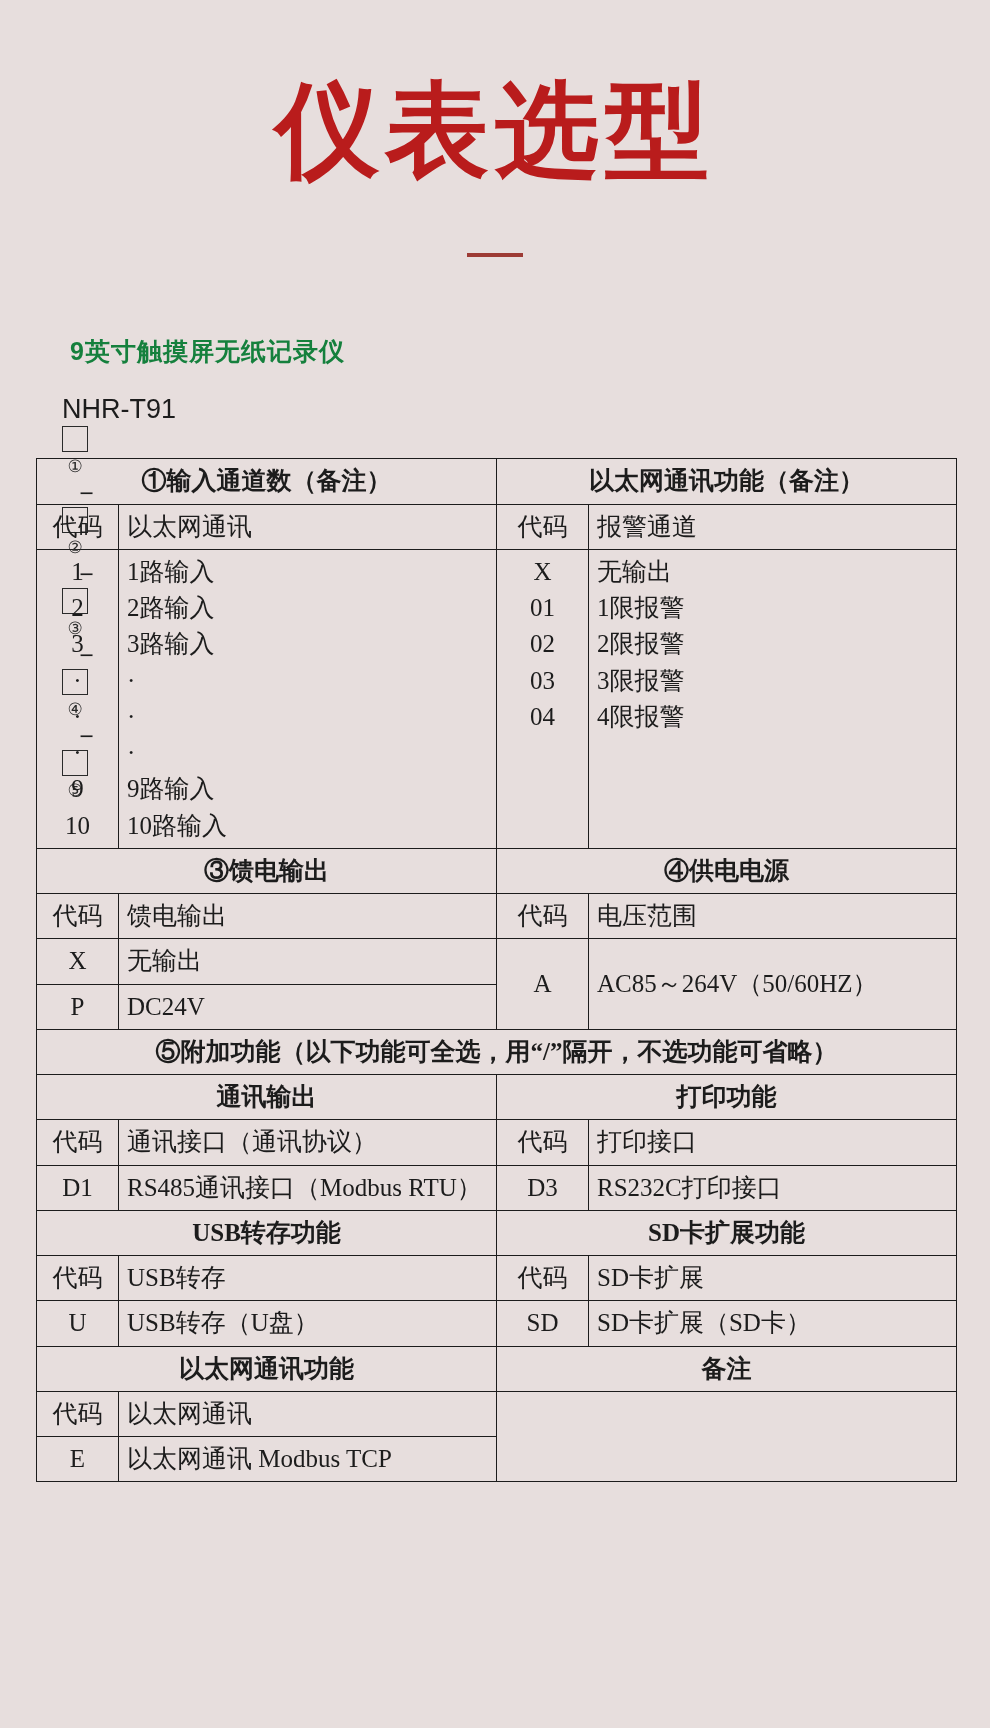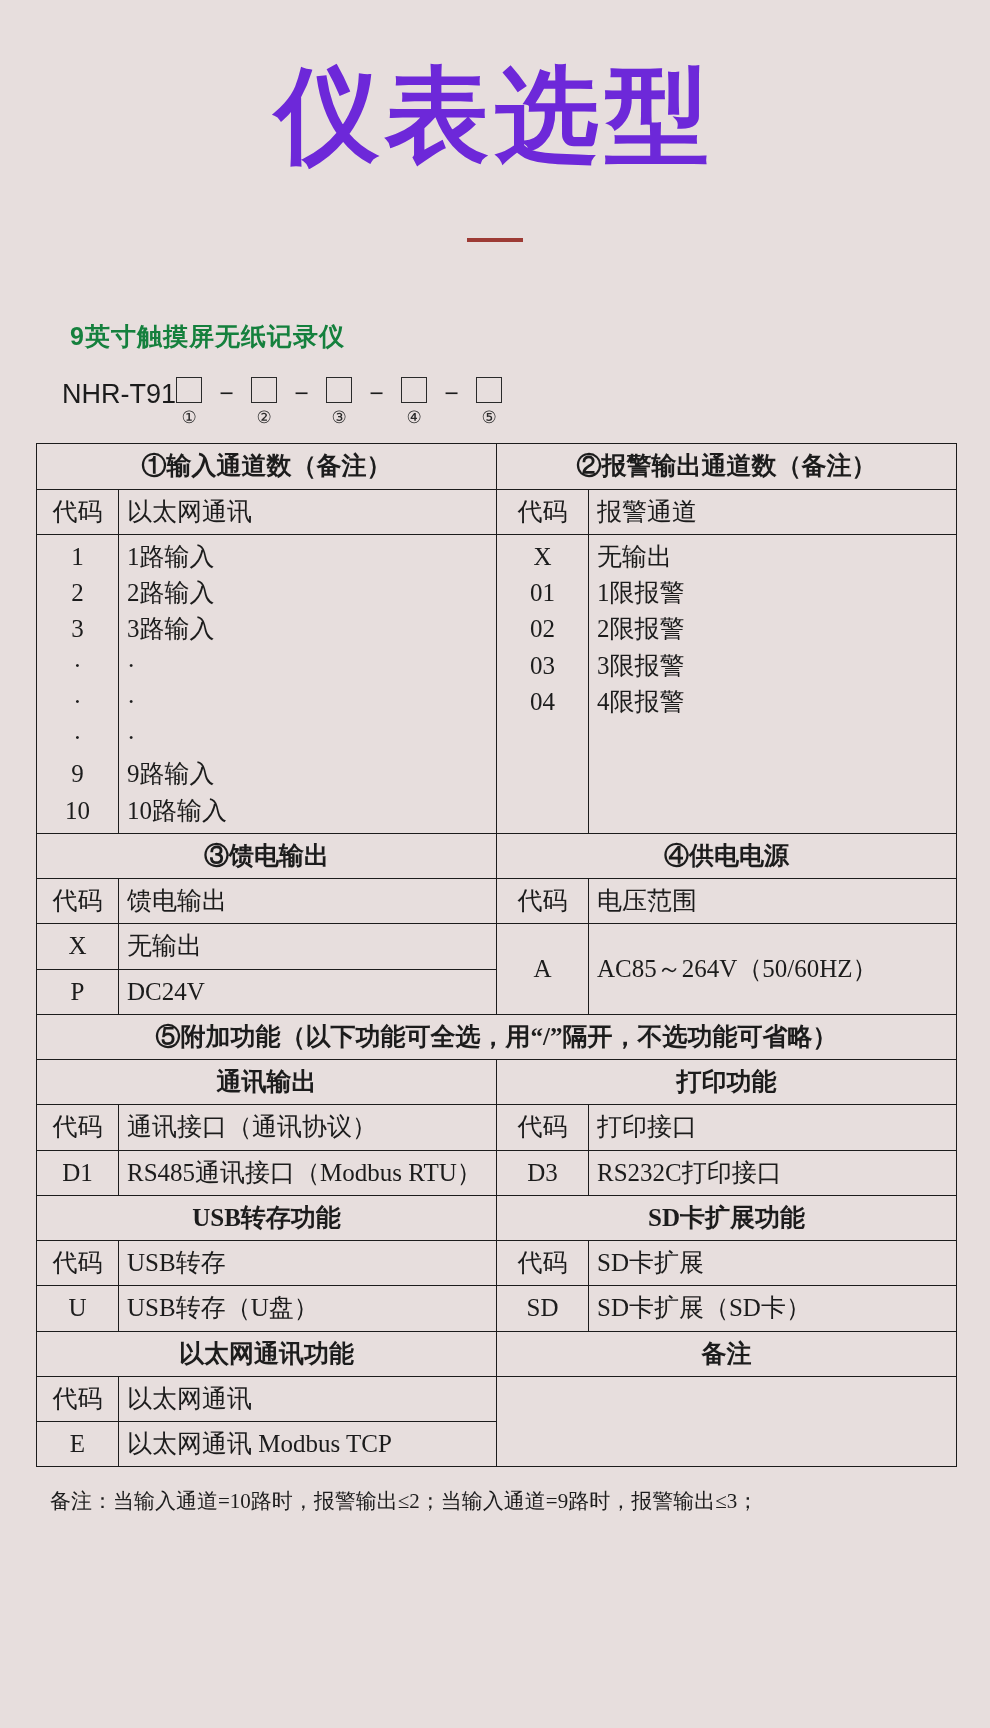--- a/index.html
+++ b/index.html
@@ -19,22 +19,22 @@
     width: 990px;
     height: 1728px;
     box-sizing: border-box;
   }
   .title {
     text-align: center;
     font-family: "Liberation Sans", sans-serif;
     font-weight: bold;
     font-size: 104px;
     letter-spacing: 6px;
-    color: #6d28d9;
-    padding-top: 58px;
+    color: #b91c1c;
+    padding-top: 73px;
     line-height: 1.1;
   }
   .divider-wrap {
     text-align: center;
     margin-top: 56px;
   }
   .divider {
     display: inline-block;
     width: 56px;
     height: 4px;
@@ -46,20 +46,21 @@
     font-weight: bold;
     font-size: 25px;
     letter-spacing: 1px;
     color: #15803d;
   }
   .model-row {
     margin: 24px 0 0 62px;
     display: flex;
     align-items: flex-start;
     height: 56px;
+    flex-direction: column;
   }
   .model-code {
     font-family: "Liberation Sans", sans-serif;
     font-size: 27px;
     letter-spacing: 0px;
     line-height: 34px;
   }
   .slot-group {
     display: flex;
     flex-direction: column;
@@ -180,21 +181,21 @@
   <table class="spec">
     <colgroup>
       <col style="width:82px">
       <col style="width:378px">
       <col style="width:92px">
       <col style="width:368px">
     </colgroup>
     <tbody>
       <tr>
         <td class="hdr" colspan="2">①输入通道数（备注）</td>
-        <td class="hdr" colspan="2">②报警输出通道数（备注）</td>
+        <td class="hdr" colspan="2">以太网通讯功能（备注）</td>
       </tr>
       <tr>
         <td class="sub center">代码</td>
         <td class="sub">以太网通讯</td>
         <td class="sub center">代码</td>
         <td class="sub">报警通道</td>
       </tr>
       <tr>
         <td class="sub center stack" style="white-space:pre-line; vertical-align:top;">1
 2
@@ -293,16 +294,15 @@
         <td class="sub" colspan="2" rowspan="2"></td>
       </tr>
       <tr>
         <td class="sub center">E</td>
         <td class="sub">以太网通讯 Modbus  TCP</td>
       </tr>
     </tbody>
   </table>
 
   <div class="note">
-    <span>备注：当输入通道=10路时，报警输出≤2；当输入通道=9路时，报警输出≤3；</span>
   </div>
 
 </div>
 
 </body></html>

